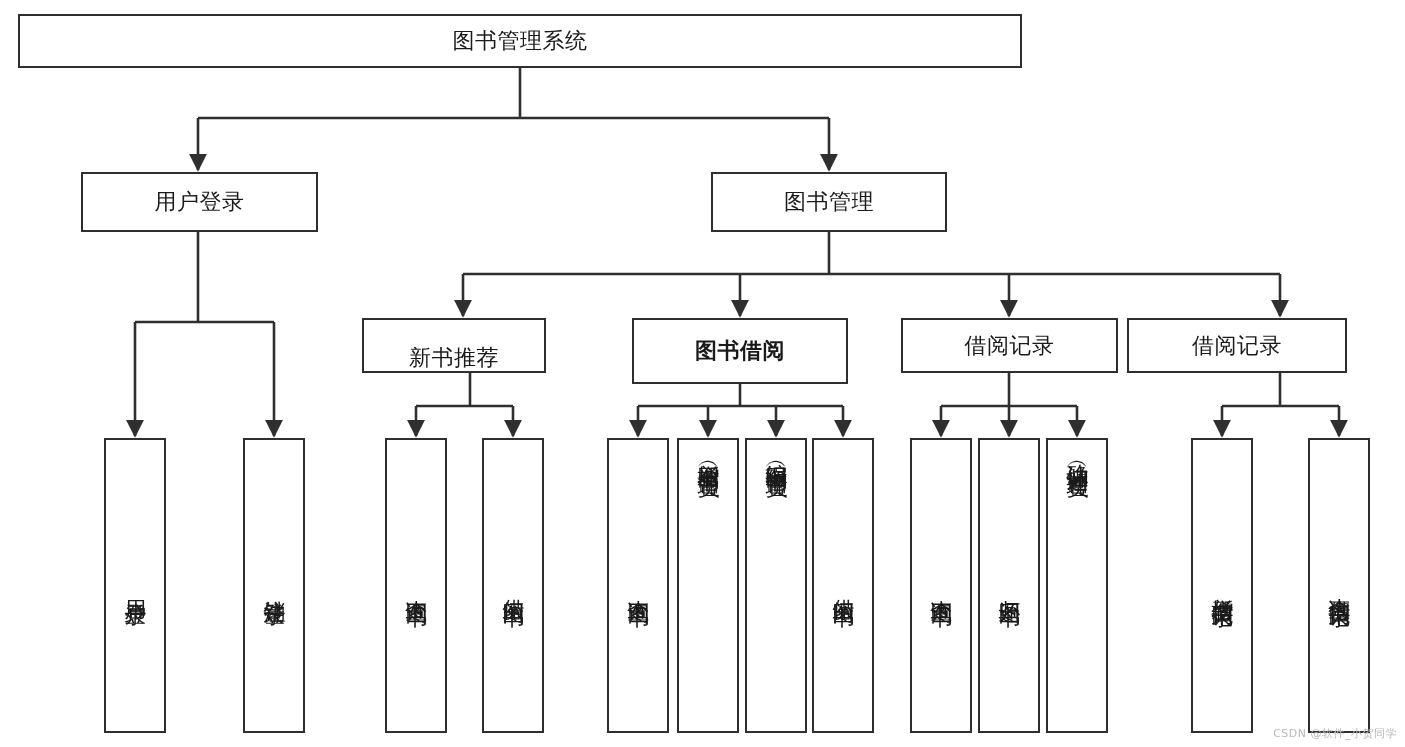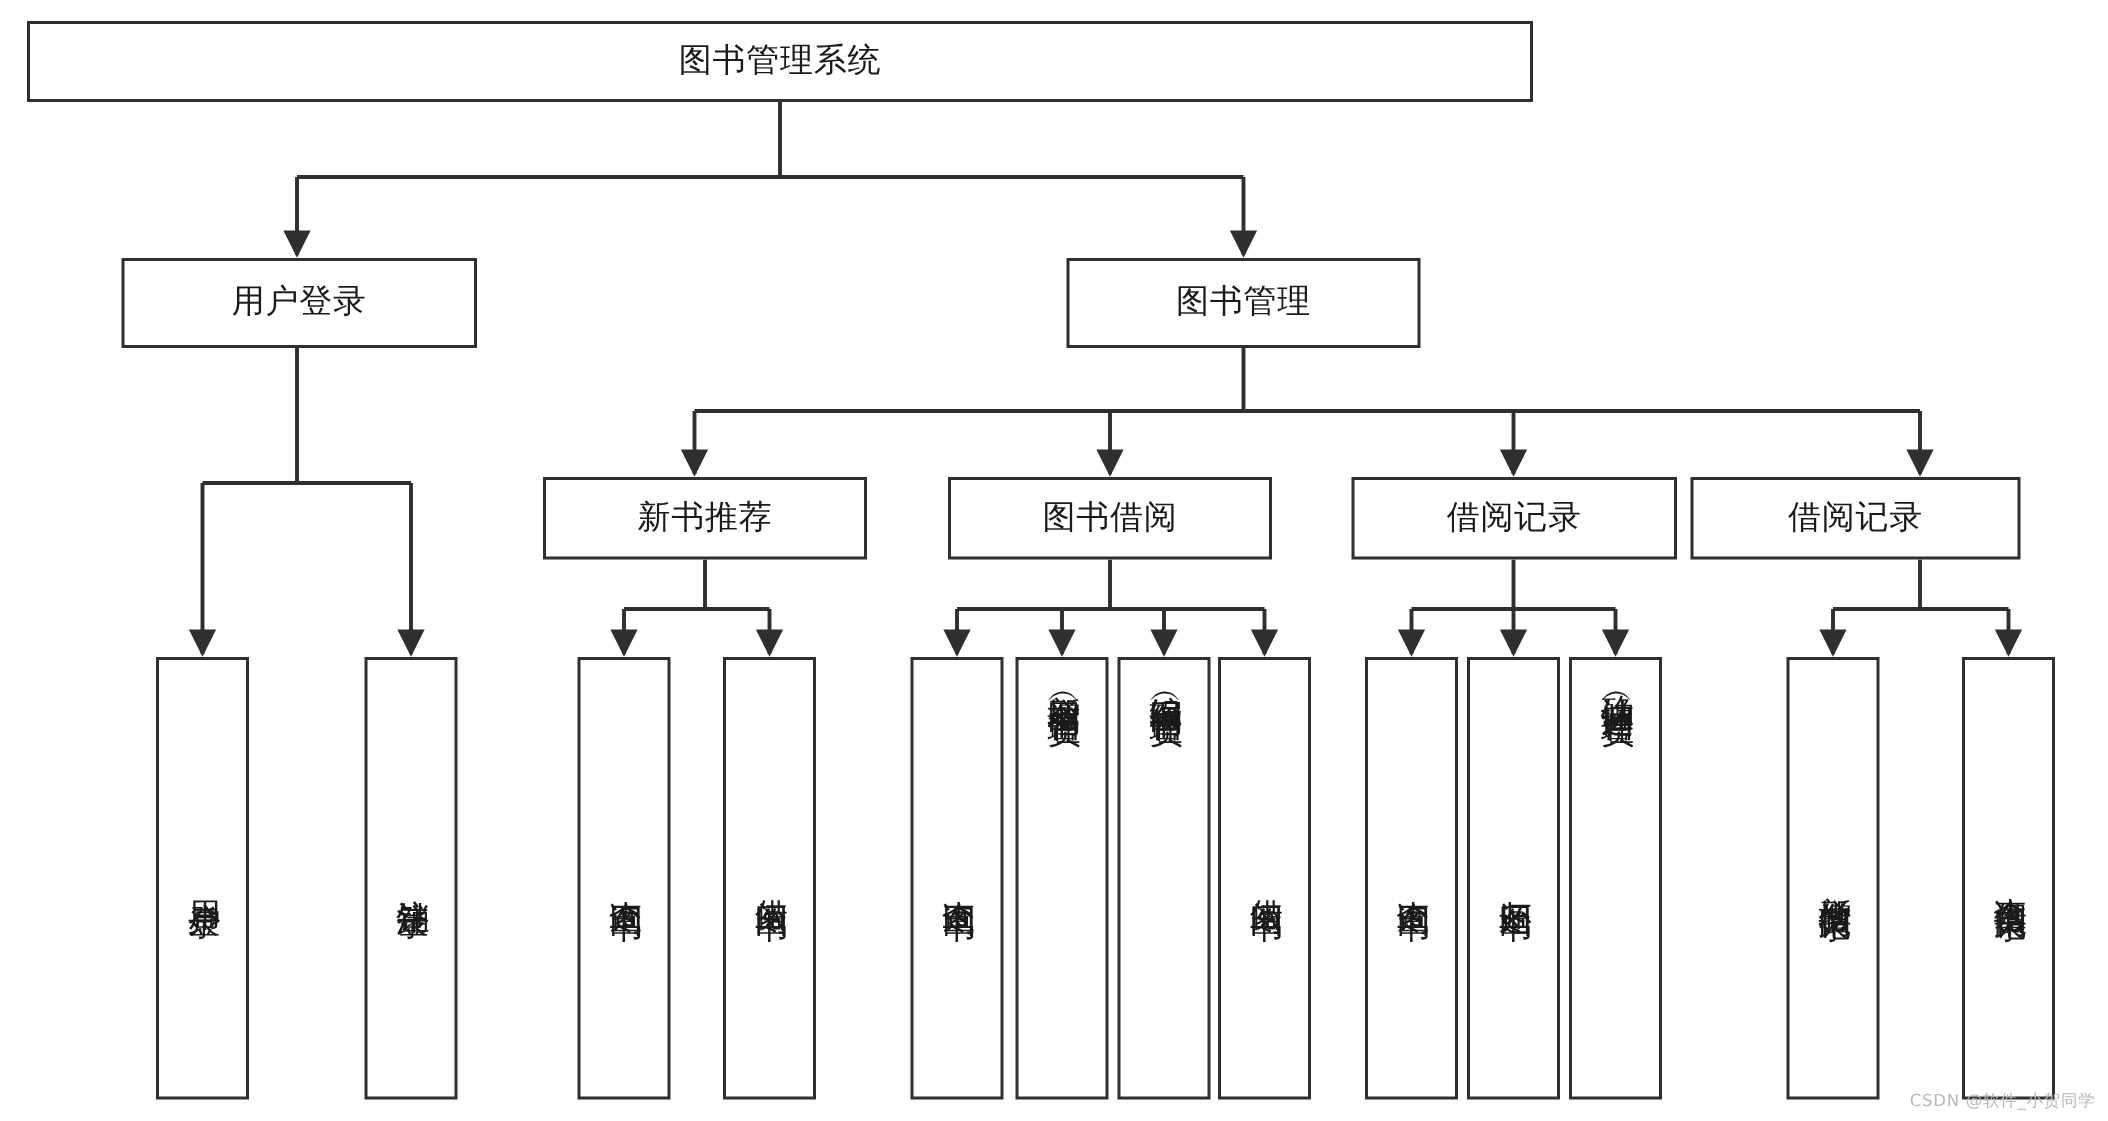--- a/index.html
+++ b/index.html
@@ -136,25 +136,25 @@
   </div>
 
   <div class="node node-l2" style="left:81px; top:172px; width:237px; height:60px;">
     <span class="label">用户登录</span>
   </div>
 
   <div class="node node-l2" style="left:711px; top:172px; width:236px; height:60px;">
     <span class="label">图书管理</span>
   </div>
 
-  <div class="node node-l3" style="left:362px; top:318px; width:216px; height:55px;">
+  <div class="node node-l3" style="left:362px; top:318px; width:184px; height:55px;align-items:flex-end;">
     <span class="label">新书推荐</span>
   </div>
 
-  <div class="node node-l3" style="left:632px; top:318px; width:216px; height:55px;">
+  <div class="node node-l3" style="left:632px; top:318px; width:216px; height:66px;font-weight:bold;">
     <span class="label">图书借阅</span>
   </div>
 
   <div class="node node-l3" style="left:901px; top:318px; width:217px; height:55px;">
     <span class="label">借阅记录</span>
   </div>
 
   <div class="node node-l3" style="left:1127px; top:318px; width:220px; height:55px;">
     <span class="label">借阅记录</span>
   </div>

